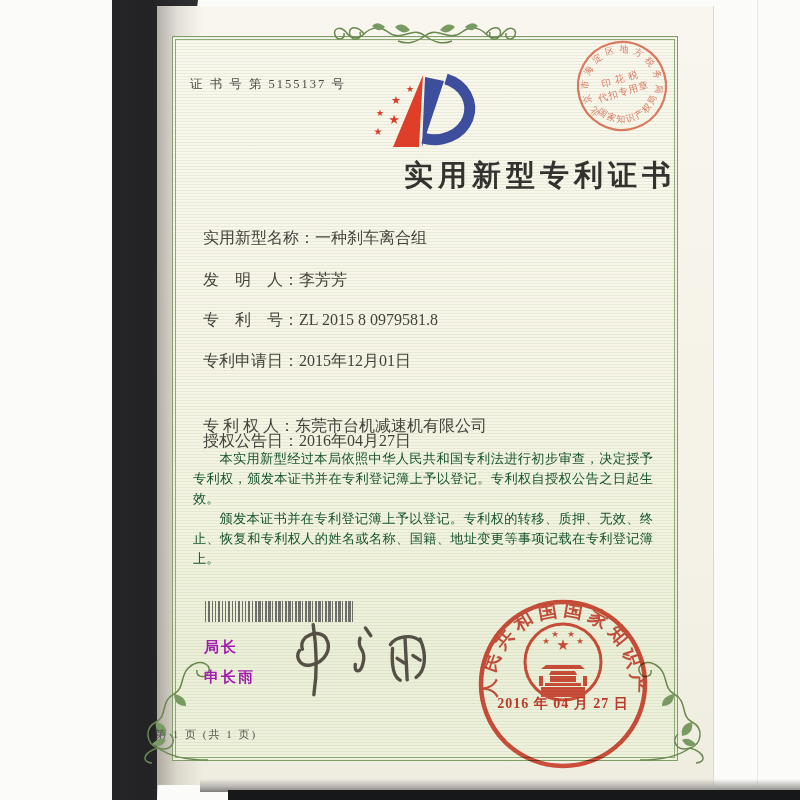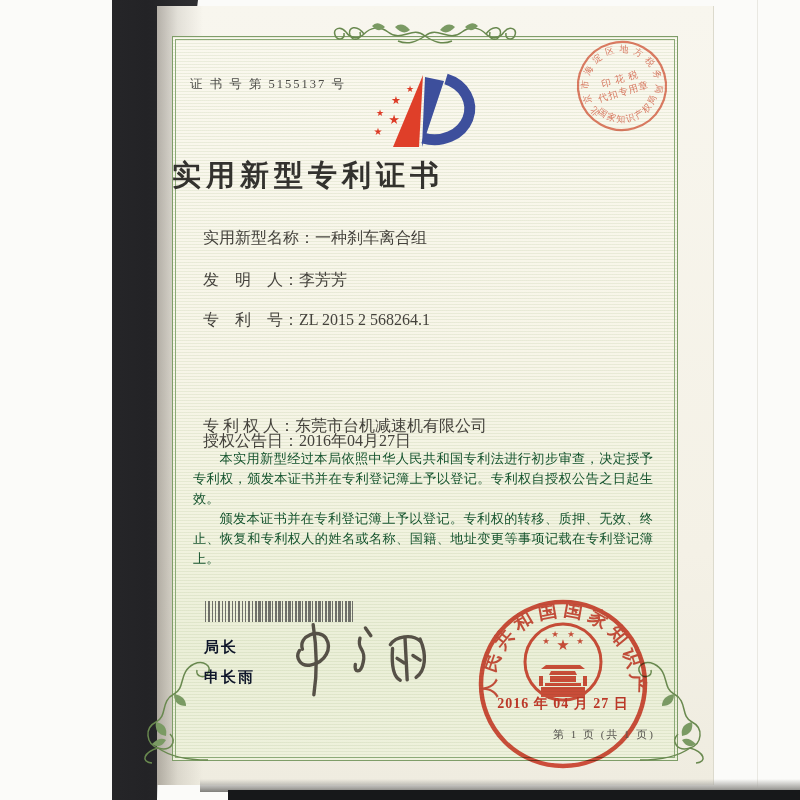--- a/index.html
+++ b/index.html
@@ -22,34 +22,34 @@
   
   .frame{position:absolute;left:172px;top:36px;width:504px;height:723px;
         border:1px solid #7e9d68;
         background:
           repeating-linear-gradient(180deg,rgba(140,165,105,.14) 0 1px,rgba(0,0,0,0) 1px 3px),
           linear-gradient(180deg,#faf8ee 0%,#f7f5e8 45%,#f2f3e0 68%,#ebefd8 85%,#eef1dc 100%);}
   .frame-inner{position:absolute;inset:2px;border:1px solid #8caa77;}
   .orn{position:absolute;pointer-events:none;}
   
   .cert-no{position:absolute;left:190px;top:76px;font-size:12.5px;letter-spacing:2px;color:#4a4a46;}
-  .title{position:absolute;left:172px;top:156px;width:504px;text-align:left;
+  .title{position:absolute;left:172px;top:156px;width:504px;text-align:right;
          font-size:29px;font-weight:700;letter-spacing:5px;color:#33322e;}
   .field{position:absolute;left:203px;font-size:16px;color:#44423c;white-space:nowrap;}
   .f1{top:228px}.f2{top:270px}.f3{top:310px}.f4{top:351px}.f5{top:416px}.f6{top:431px}
   .paras{position:absolute;left:193px;top:449px;width:460px;font-size:13.2px;line-height:20px;
          color:#14532d;text-align:justify;}
   .paras p{margin:0;text-indent:2em;}
   .barcode{position:absolute;left:205px;top:601px;width:150px;height:21px;opacity:.72;
          background:repeating-linear-gradient(90deg,#3f3f3f 0 1.5px,rgba(0,0,0,0) 1.5px 3px,
            #3f3f3f 3px 5.5px,rgba(0,0,0,0) 5.5px 7px,#3f3f3f 7px 7.8px,rgba(0,0,0,0) 7.8px 10px);}
   .director{position:absolute;left:204px;font-family:"Liberation Sans","DejaVu Sans",sans-serif;
-         font-weight:700;font-size:15px;color:#0f172a;letter-spacing:2px;}
+         font-weight:700;font-size:15px;color:#a21caf;letter-spacing:2px;}
   .d1{top:638px}.d2{top:668px}
-  .footer{position:absolute;left:155px;top:727px;width:500px;text-align:right;
+  .footer{position:absolute;left:155px;top:727px;width:500px;text-align:left;
          font-size:11px;letter-spacing:2px;color:#55544e;}
   svg text{font-family:"Liberation Serif","DejaVu Serif",serif;}
 </style>
 </head>
 <body>
 
 <div class="photo">
 
   <div class="spine"></div>
   <div class="page"></div>
@@ -102,21 +102,22 @@
       <text x="14" y="44" font-size="9">★</text>
       <text x="28" y="52" font-size="13">★</text>
       <text x="12" y="63" font-size="10">★</text>
     </g>
   </svg>
 
   <div class="title">实用新型专利证书</div>
 
   <div class="field f1"><span>实用新型名称</span><span>：</span><span>一种刹车离合组</span></div>
   <div class="field f2"><span>发　明　人</span><span>：</span><span>李芳芳</span></div>
-  <div class="field f3"><span>专　利　号</span><span>：</span><span>ZL 2015 2 568264.1</span></div>
+  <div class="field f3"><span>专　利　号</span><span>：</span><span>ZL 2015 8 0979581.8</span></div>
+  <div class="field f4"><span>专利申请日</span><span>：</span><span>2015年12月01日</span></div>
   <div class="field f5"><span>专 利 权 人</span><span>：</span><span>东莞市台机减速机有限公司</span></div>
   <div class="field f6"><span>授权公告日</span><span>：</span><span>2016年04月27日</span></div>
 
   <div class="paras">
     <p>本实用新型经过本局依照中华人民共和国专利法进行初步审查，决定授予专利权，颁发本证书并在专利登记簿上予以登记。专利权自授权公告之日起生效。</p>
     <p>颁发本证书并在专利登记簿上予以登记。专利权的转移、质押、无效、终止、恢复和专利权人的姓名或名称、国籍、地址变更等事项记载在专利登记簿上。</p>
   </div>
 
   <div class="barcode"></div>
 

